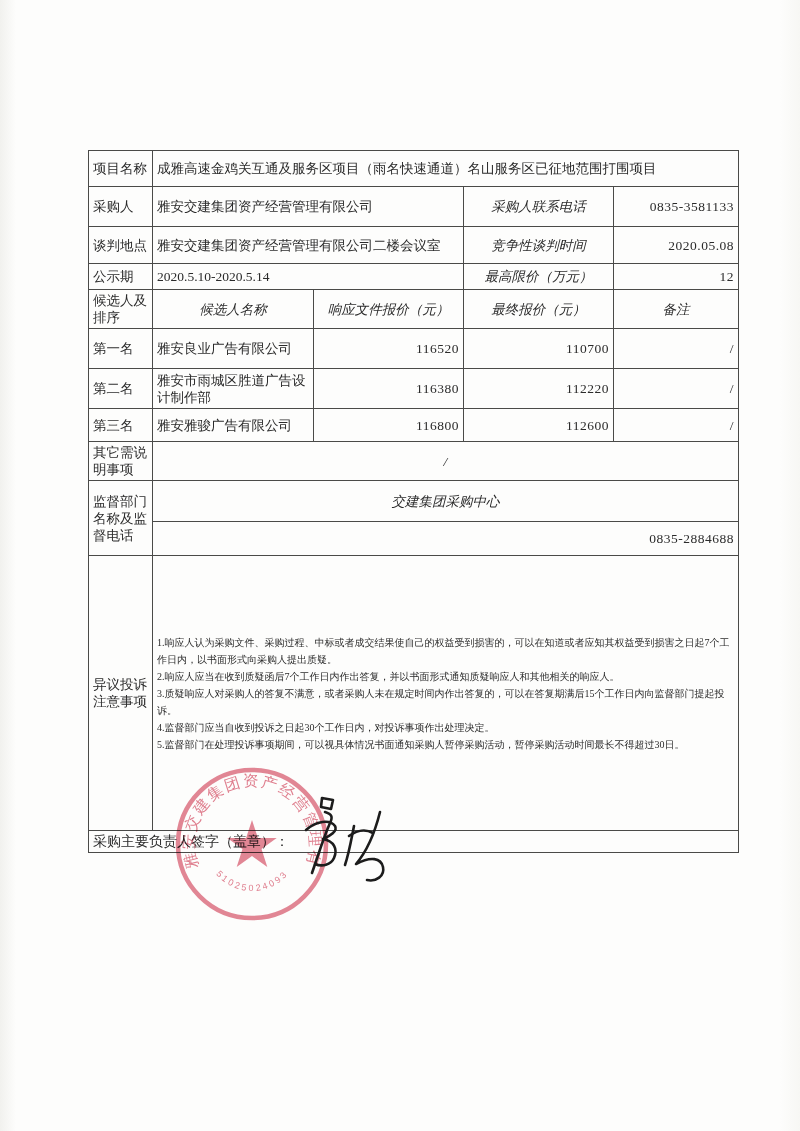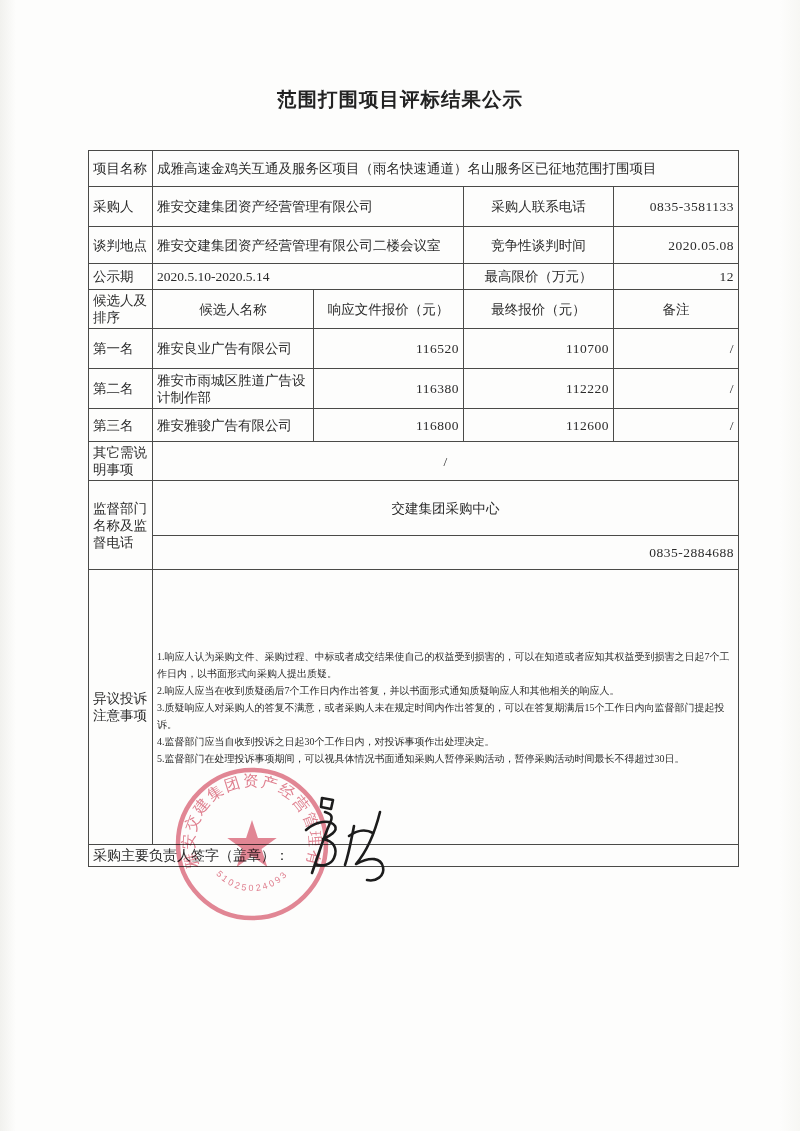--- a/index.html
+++ b/index.html
@@ -33,21 +33,21 @@
     color:#2b2b2b;
   }
   table.main td {
     border:1px solid #4a4a48;
     padding:2px 4px;
     vertical-align:middle;
     line-height:17px;
     margin-top:32px;
   }
   td.lbl { text-align:left; padding-left:3px; padding-right:2px; }
-  td.ctr { text-align:center; }
+  td.ctr { text-align:center;font-style:italic; }
   td.val { text-align:left; padding-left:6px; }
   td.num { text-align:right; font-family:"Liberation Serif", serif; letter-spacing:0.5px; }
   td.objection-body {
     vertical-align:top;
     padding:48px 6px 8px 8px;
     line-height:22px;
     font-size:10px;
   }
   .obj-item { margin:0; }
   td.sig-cell {
@@ -66,21 +66,20 @@
     width:120px; height:92px;
     pointer-events:none;
   }
 </style>
 </head>
 <body>
 
 <div class="sheet">
 
   <div class="title">
-    <div>范围打围项目评标结果公示</div>
   </div>
 
   <table class="main">
     <colgroup>
       <col style="width:64px">
         <col style="width:161px">
         <col style="width:150px">
       <col style="width:150px">
         <col style="width:125px">
     </colgroup>
@@ -144,21 +143,21 @@
       <td class="num">/</td>
     </tr>
 
     <tr>
       <td class="lbl" style="height:37px">其它需说明事项</td>
       <td class="ctr" colspan="4">/</td>
     </tr>
 
     <tr>
       <td class="lbl" rowspan="2">监督部门名称及监督电话</td>
-      <td class="ctr" colspan="4" style="height:55px">交建集团采购中心</td>
+      <td class="ctr" colspan="4" style="height:41px">交建集团采购中心</td>
     </tr>
     <tr>
       <td class="num" colspan="4" style="height:34px">0835-2884688</td>
     </tr>
 
     <tr>
       <td class="lbl" style="height:275px">异议投诉注意事项</td>
       <td class="objection-body" colspan="4">
         <p class="obj-item">1.响应人认为采购文件、采购过程、中标或者成交结果使自己的权益受到损害的，可以在知道或者应知其权益受到损害之日起7个工作日内，以书面形式向采购人提出质疑。</p>
         <p class="obj-item">2.响应人应当在收到质疑函后7个工作日内作出答复，并以书面形式通知质疑响应人和其他相关的响应人。</p>

